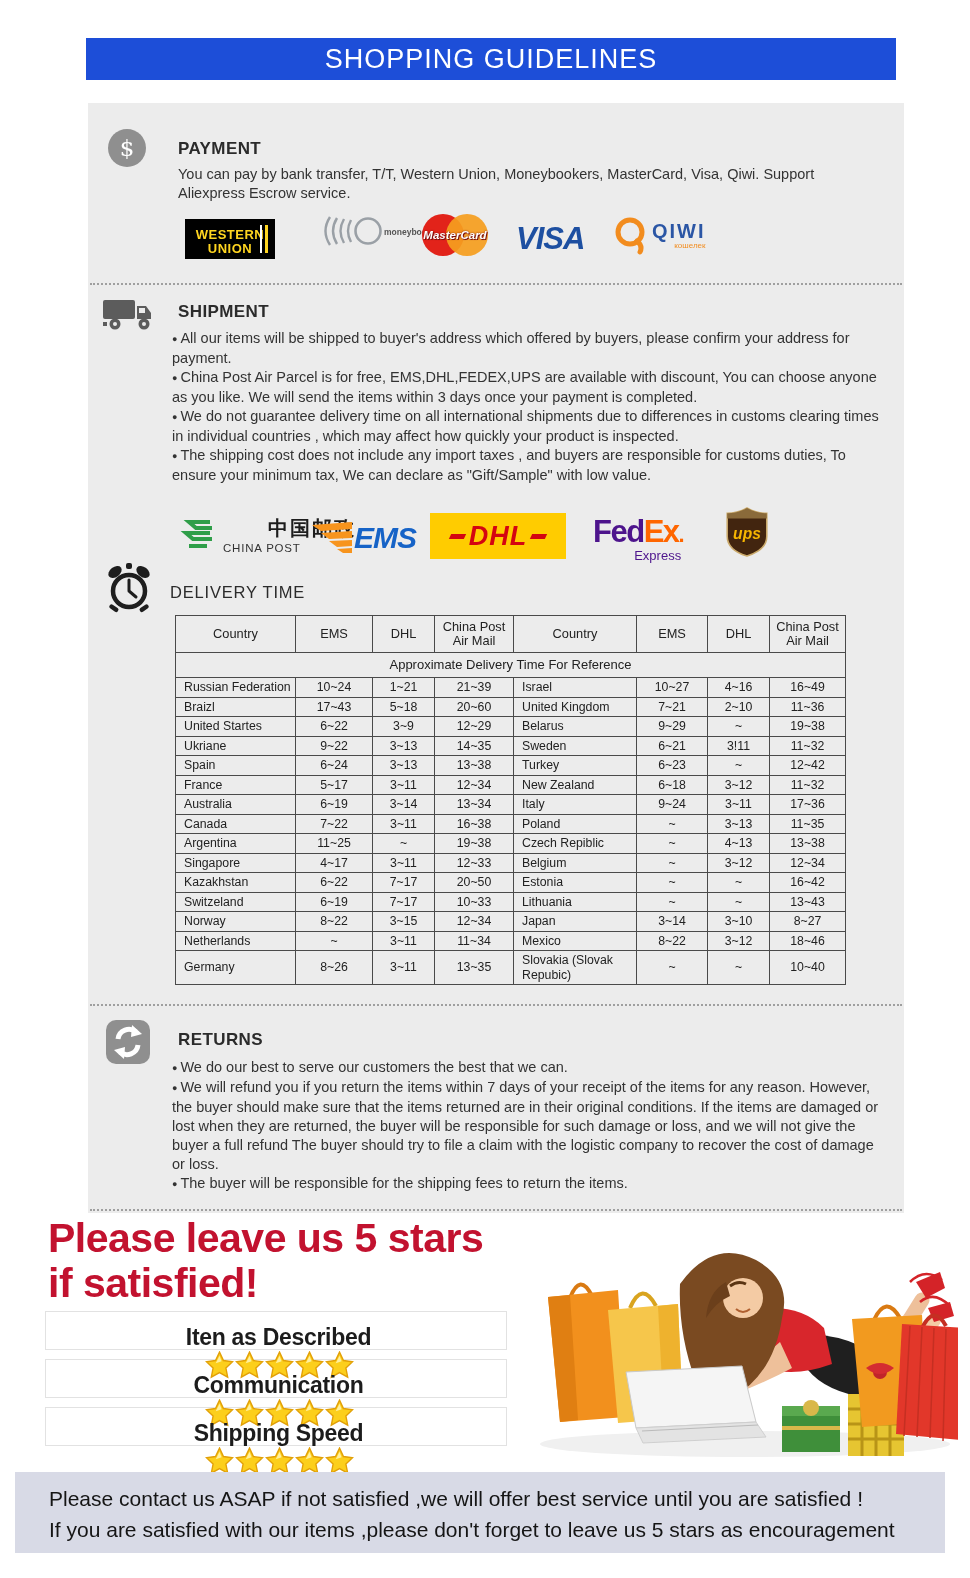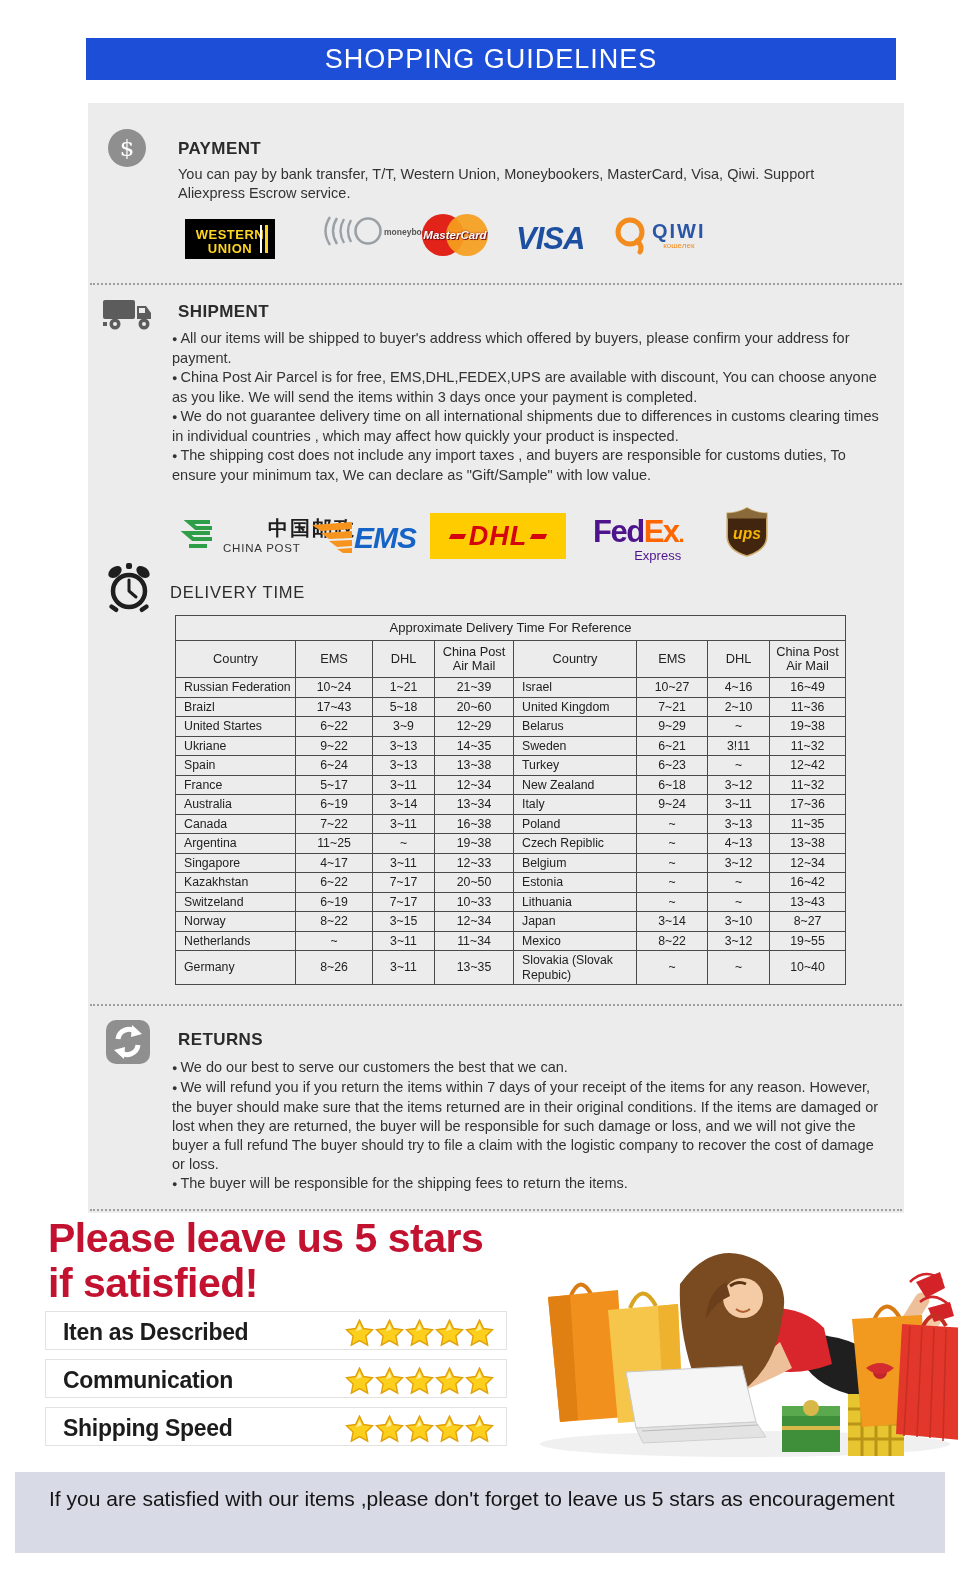--- a/index.html
+++ b/index.html
@@ -30,21 +30,21 @@
   .wu .bar2{position:absolute;right:13px;top:6px;bottom:6px;width:2px;background:#fff;}
   .mb{left:230px;top:112px;flex-direction:row;align-items:center;}
   .mb .mb-txt{font-size:8.5px;color:#555;font-weight:bold;margin-top:1px;}
   .mc{left:334px;top:110px;width:66px;height:44px;}
   .mc .c1,.mc .c2{position:absolute;width:42px;height:42px;border-radius:50%;top:1px;}
   .mc .c1{left:0;background:#e2231a;}
   .mc .c2{left:24px;background:#f59e1f;opacity:.93;}
   .mc .mc-txt{position:absolute;left:50%;top:50%;transform:translate(-50%,-50%);z-index:2;color:#fff;font-style:italic;font-weight:bold;font-size:11.5px;white-space:nowrap;text-shadow:0 0 2px #7a1010,1px 1px 0 #7a1010;}
   .visa{left:428px;top:118px;color:#1d4fa1;font-size:31px;font-weight:bold;font-style:italic;letter-spacing:-1px;}
   .qiwi{left:525px;top:112px;}
-  .qiwi .q-col{display:flex;flex-direction:column;align-items:center;margin-left:3px;}
+  .qiwi .q-col{display:flex;flex-direction:column;align-items:flex-end;margin-left:3px;}
   .qiwi .q-name{color:#2b56a5;font-size:20px;font-weight:bold;letter-spacing:2px;}
   .qiwi .q-sub{color:#f28c1e;font-size:8px;margin-top:-2px;}
 
   
   .cp{left:92px;top:412px;}
   .cp .cp-txt{margin-left:5px;}
   .cp .cp-cn{font-size:20px;font-weight:bold;color:#1d1d1d;letter-spacing:2px;margin-left:45px;}
   .cp .cp-en{font-size:11.5px;color:#333;letter-spacing:.8px;}
   .ems{left:224px;top:418px;}
   .ems .ems-txt{color:#1663c7;font-size:30px;font-weight:bold;font-style:italic;letter-spacing:-1px;margin-left:2px;}
@@ -65,21 +65,21 @@
   table.dlv td.cap{font-size:13px;height:20px;}
   table.dlv td.hd{height:32px;font-size:12.8px;}
   table.dlv td.country{text-align:left;padding-left:8px;}
 
   
   .ret-icon{position:absolute;left:18px;top:917px;}
 
   
   .red-heading{left:48px;top:1216px;font-size:41px;line-height:45px;font-weight:bold;color:#c2122f;letter-spacing:-.5px;}
   .rating-list{left:45px;top:1311px;width:462px;}
-  .rate-row{width:100%;height:39px;background:#fff;border:1px solid #e2e2e2;box-sizing:border-box;display:flex;align-items:center;justify-content:space-between;padding:4px 12px 0 17px;margin-bottom:9px;}
+  .rate-row{width:100%;height:39px;background:#fff;border:1px solid #e2e2e2;box-sizing:border-box;display:flex;align-items:center;justify-content:space-between;padding:12px 12px 0 17px;margin-bottom:9px;flex-direction:column;}
   .rate-label{font-size:23px;font-weight:bold;color:#1c1c1c;letter-spacing:-.3px;}
   .stars{display:flex;align-items:center;}
   .stars svg{width:29px;height:28px;margin-left:1px;}
 
   .photo{left:530px;top:1222px;width:428px;height:240px;overflow:hidden;background:#fff;}
 
   .footer{left:15px;top:1472px;width:930px;height:81px;background:#d8dae6;box-sizing:border-box;padding:11px 0 0 34px;font-size:21px;line-height:31px;color:#151515;}
 </style>
 </head>
 <body>
@@ -215,33 +215,33 @@
         <col style="width:77px">
         <col style="width:62px">
         <col style="width:79px">
       <col style="width:123px">
         <col style="width:71px">
         <col style="width:62px">
         <col style="width:76px">
     </colgroup>
     <tbody>
         <tr>
-          <td colspan="8" class="cap">Approximate Delivery Time For Reference</td>
-        </tr>
-        <tr>
           <td class="hd">Country</td>
           <td class="hd">EMS</td>
           <td class="hd">DHL</td>
           <td class="hd">China Post Air Mail</td>
           <td class="hd">Country</td>
           <td class="hd">EMS</td>
           <td class="hd">DHL</td>
           <td class="hd">China Post Air Mail</td>
         </tr>
         <tr>
+          <td colspan="8" class="cap">Approximate Delivery Time For Reference</td>
+        </tr>
+        <tr>
           <td class="country">Russian Federation</td>
           <td>10~24</td>
           <td>1~21</td>
           <td>21~39</td>
           <td class="country">Israel</td>
           <td>10~27</td>
           <td>4~16</td>
           <td>16~49</td>
         </tr>
         <tr>
@@ -365,21 +365,21 @@
           <td>8~27</td>
         </tr>
         <tr>
           <td class="country">Netherlands</td>
           <td>~</td>
           <td>3~11</td>
           <td>11~34</td>
           <td class="country">Mexico</td>
           <td>8~22</td>
           <td>3~12</td>
-          <td>19~55</td>
+          <td>18~46</td>
         </tr>
         <tr>
           <td class="country">Germany</td>
           <td>8~26</td>
           <td>3~11</td>
           <td>13~35</td>
           <td class="country">Slovakia (Slovak Repubic)</td>
           <td>~</td>
           <td>~</td>
           <td>10~40</td>
@@ -536,14 +536,15 @@
     <path d="M392 106 Q404 82 416 104" fill="none" stroke="#c52f22" stroke-width="4"></path>
     <path d="M372 102 L438 106 L430 218 L366 212 Z" fill="#e2372a"></path>
     <path d="M380 104 l-6 110 M392 105 l-5 110 M404 106 l-4 110 M416 107 l-3 112" stroke="#c52f22" stroke-width="1.5"></path>
 
     <circle cx="350" cy="150" r="7" fill="#c1242a"></circle>
     <path d="M336 146 Q350 136 364 146 Q350 158 336 146" fill="#d42b31"></path>
   </svg>
 </div>
 
 <div class="abs footer">
+  <div>Please contact us ASAP if not satisfied ,we will offer best service until you are satisfied !</div>
   <div>If you are satisfied with our items ,please don't forget to leave us 5 stars as encouragement</div>
 </div>
 
 </body></html>

